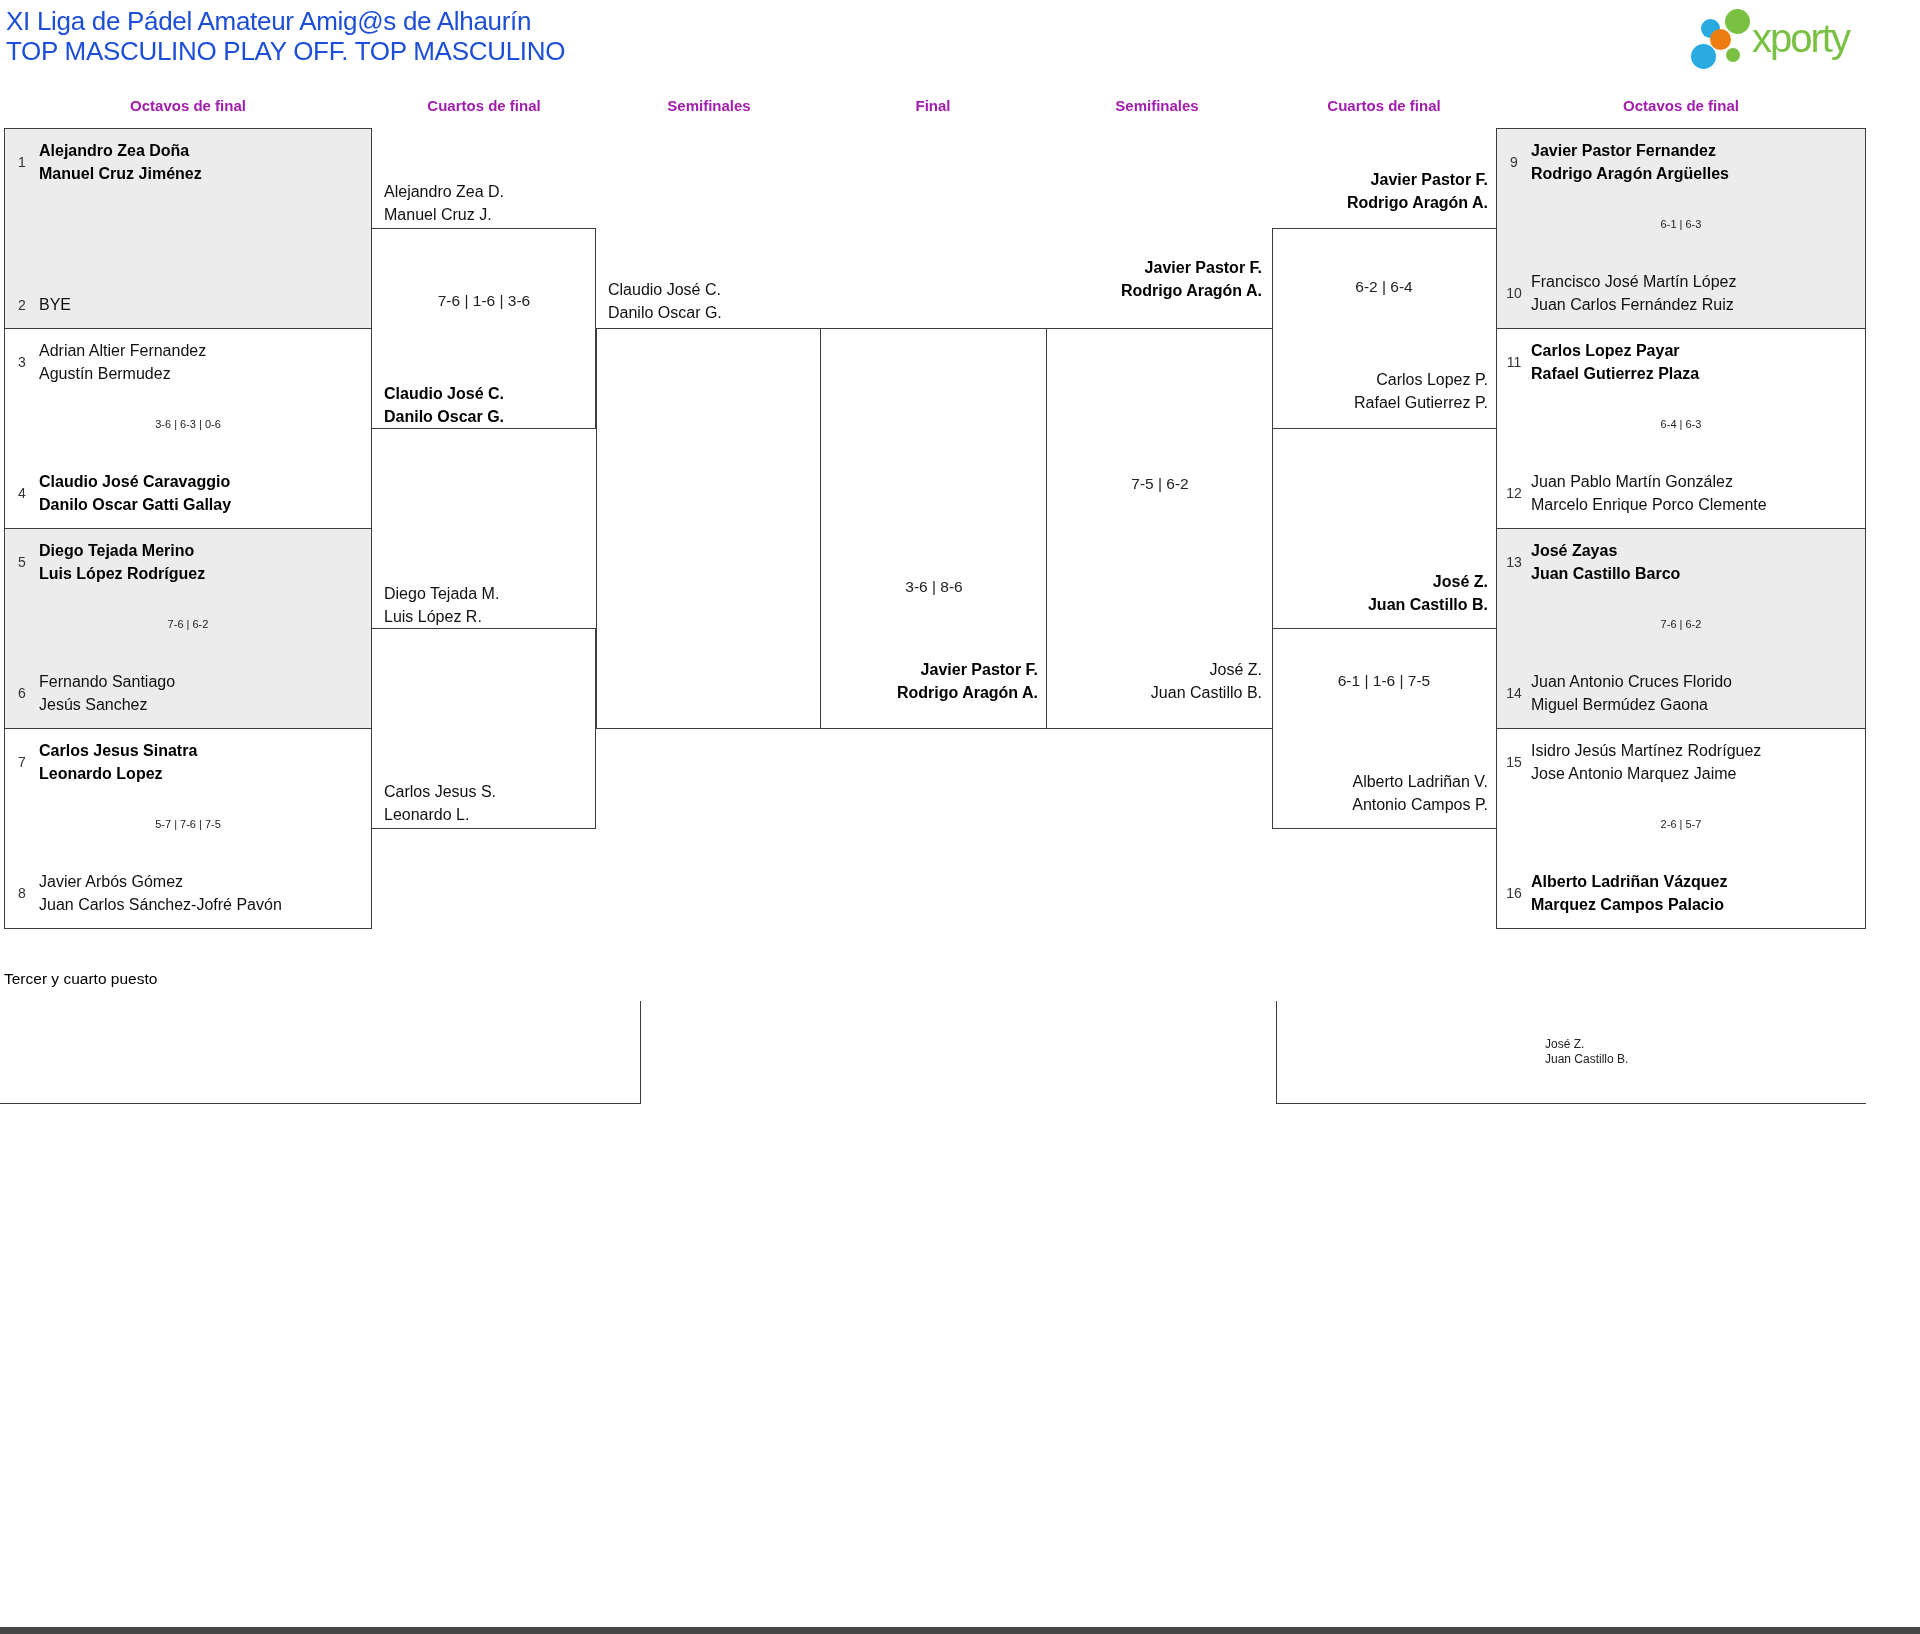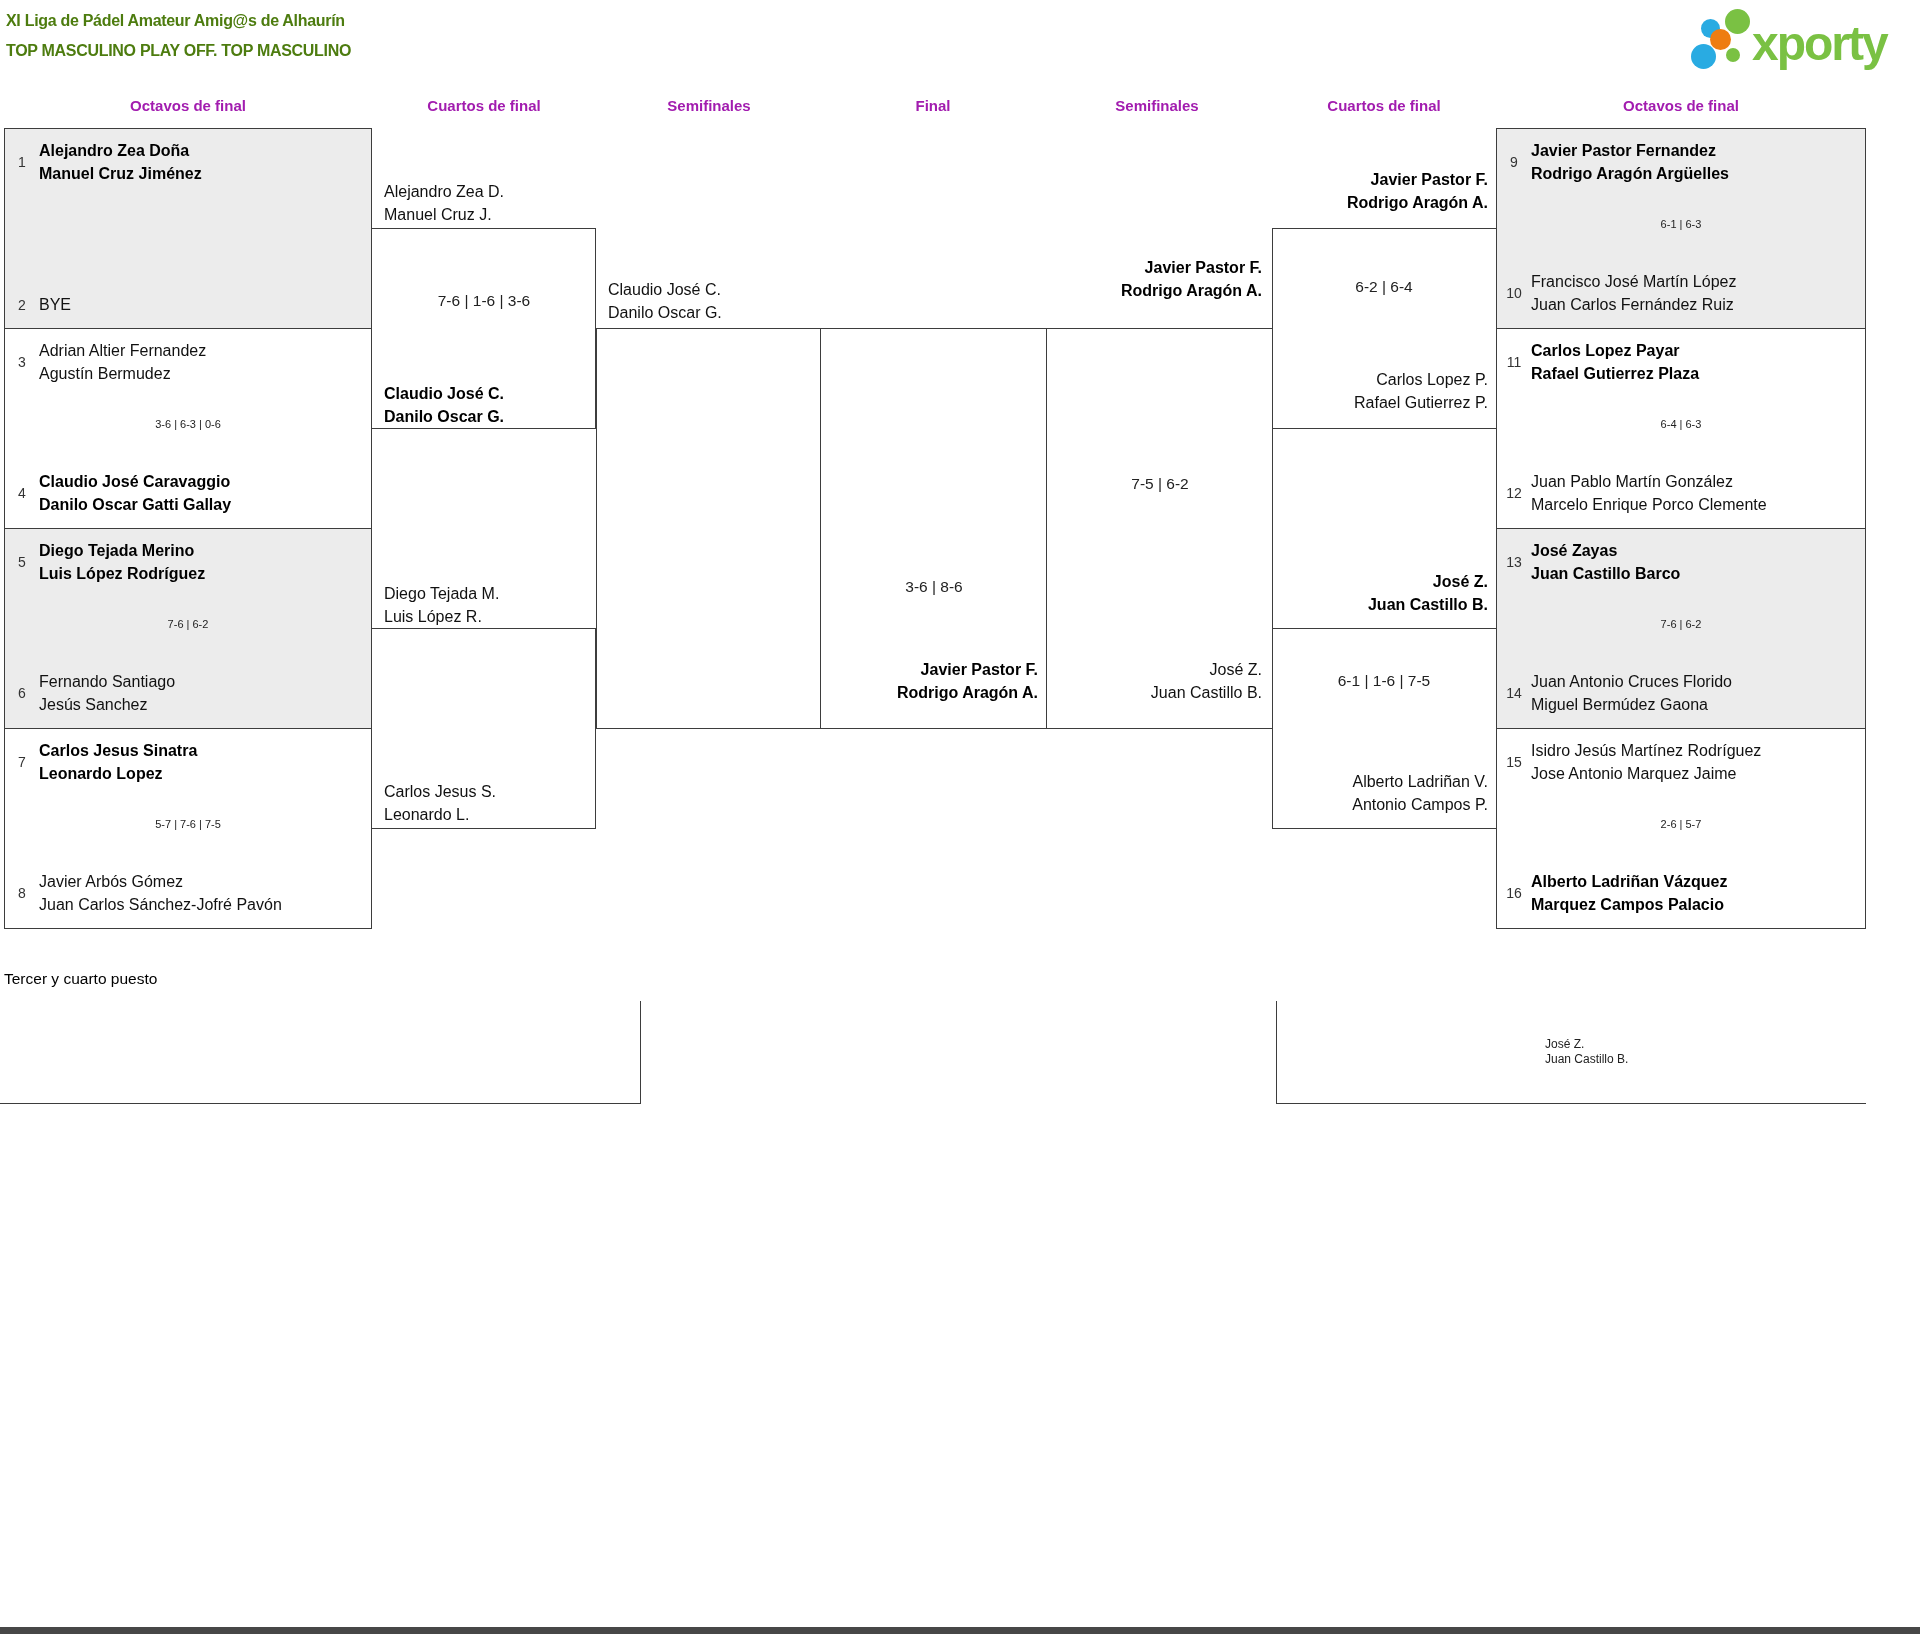--- a/index.html
+++ b/index.html
@@ -1,19 +1,19 @@
 <!DOCTYPE html>
 <html><head>
 <meta charset="utf-8">
 <style>
   html,body{margin:0;padding:0;background:#fff;}
   body{font-family:"Liberation Sans","DejaVu Sans",sans-serif;color:#111;}
   #canvas{position:relative;width:1920px;height:1634px;background:#fff;overflow:hidden;}
 
-  .page-title{position:absolute;left:6px;top:6px;font-size:16px;font-weight:700;line-height:30px;color:#4d7c0f;letter-spacing:-0.3px;}
+  .page-title{position:absolute;left:6px;top:6px;font-size:26px;font-weight:400;line-height:30px;color:#1d4ed8;letter-spacing:-0.3px;}
 
   .rh{position:absolute;top:97px;width:220px;margin-left:-110px;text-align:center;font-size:15px;font-weight:700;color:#a21caf;}
 
   .box{position:absolute;width:368px;height:201px;border:1px solid #3d3d3d;background:#fff;
        display:flex;flex-direction:column;justify-content:space-between;
        padding:10px 8px 12px 8px;box-sizing:border-box;}
   .box.shaded{background:#ececec;}
   .teamrow{display:flex;align-items:center;gap:8px;}
   .seed{flex:0 0 18px;width:18px;text-align:center;font-size:14px;color:#333;}
   .lines{font-size:16px;line-height:23px;color:#111;}
@@ -30,21 +30,21 @@
 
   .tp-title{position:absolute;left:4px;top:970px;font-size:15.5px;font-weight:400;color:#000;}
   .tp-left{position:absolute;left:0;top:1001px;width:641px;height:103px;
            border-right:1px solid #3d3d3d;border-bottom:1px solid #3d3d3d;box-sizing:border-box;}
   .tp-right{position:absolute;left:1276px;top:1001px;width:590px;height:103px;
             border-left:1px solid #3d3d3d;border-bottom:1px solid #3d3d3d;box-sizing:border-box;}
   .tp-team{position:absolute;left:1545px;top:1037px;font-size:12px;line-height:15px;color:#222;}
 
   .logo{position:absolute;left:1690px;top:6px;width:226px;height:72px;}
   .dot{position:absolute;border-radius:50%;}
-  .logo-text{position:absolute;left:62px;top:10px;font-size:48px;font-weight:700;letter-spacing:-2px;color:#7AC143;}
+  .logo-text{position:absolute;left:62px;top:10px;font-size:40px;font-weight:400;letter-spacing:-2px;color:#7AC143;}
 
   .bottom-bar{position:absolute;left:0;top:1627px;width:1920px;height:7px;background:#474747;}
 </style>
 </head>
 <body>
 
 <div id="canvas">
 
   <div class="page-title">
     <div>XI Liga de Pádel Amateur Amig@s de Alhaurín</div>

